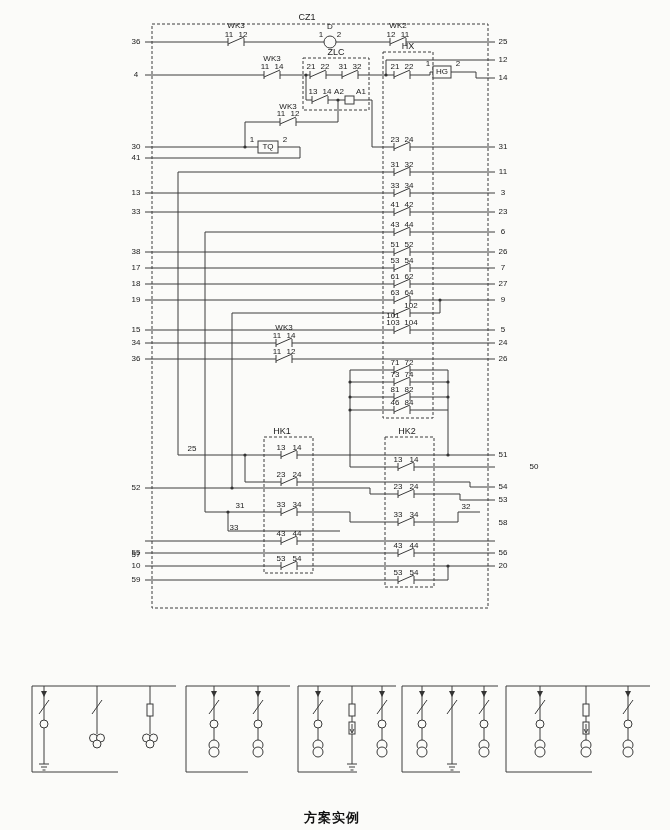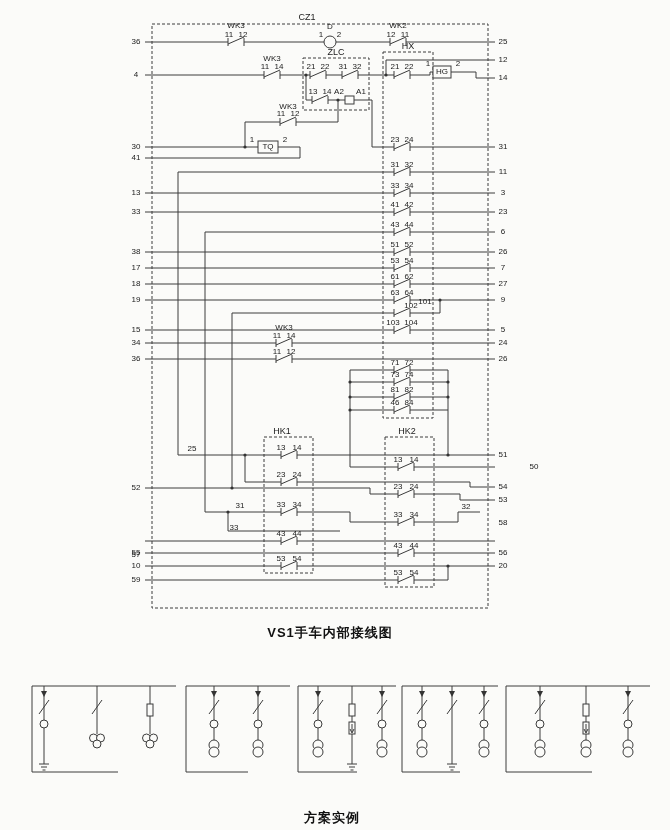--- a/index.html
+++ b/index.html
@@ -318,21 +318,21 @@
       <span class="lbl" style="left: 395px; top: 225px;">43</span>
       <span class="lbl" style="left: 409px; top: 225px;">44</span>
       <span class="lbl" style="left: 395px; top: 245px;">51</span>
       <span class="lbl" style="left: 409px; top: 245px;">52</span>
       <span class="lbl" style="left: 395px; top: 261px;">53</span>
       <span class="lbl" style="left: 409px; top: 261px;">54</span>
       <span class="lbl" style="left: 395px; top: 277px;">61</span>
       <span class="lbl" style="left: 409px; top: 277px;">62</span>
       <span class="lbl" style="left: 395px; top: 293px;">63</span>
       <span class="lbl" style="left: 409px; top: 293px;">64</span>
-      <span class="lbl" style="left: 393px; top: 302px; margin-left: 32px;">101</span>
+      <span class="lbl" style="left: 393px; top: 316px;">101</span>
       <span class="lbl" style="left: 411px; top: 306px;">102</span>
       <span class="lbl" style="left: 393px; top: 323px;">103</span>
       <span class="lbl" style="left: 411px; top: 323px;">104</span>
       <span class="lbl" style="left: 395px; top: 363px;">71</span>
       <span class="lbl" style="left: 409px; top: 363px;">72</span>
       <span class="lbl" style="left: 395px; top: 375px;">73</span>
       <span class="lbl" style="left: 409px; top: 375px;">74</span>
       <span class="lbl" style="left: 395px; top: 390px;">81</span>
       <span class="lbl" style="left: 409px; top: 390px;">82</span>
       <span class="lbl" style="left: 395px; top: 403px;">46</span>
@@ -362,15 +362,14 @@
       <span class="lbl" style="left: 398px; top: 573px;">53</span>
       <span class="lbl" style="left: 414px; top: 573px;">54</span>
       <span class="lbl" style="left: 192px; top: 449px;">25</span>
       <span class="lbl" style="left: 240px; top: 506px;">31</span>
       <span class="lbl" style="left: 234px; top: 528px;">33</span>
       <span class="lbl" style="left: 466px; top: 507px;">32</span>
       <span class="lbl" style="left: 268px; top: 147px;">TQ</span>
       <span class="lbl" style="left: 442px; top: 72px;">HG</span>
     </div>
 
-  <div class="title" style="left:330px;top:624px;">VS1手车内部接线图</div>
   <div class="title" style="left:332px;top:809px;">方案实例</div>
 </div>
 
 </body></html>

